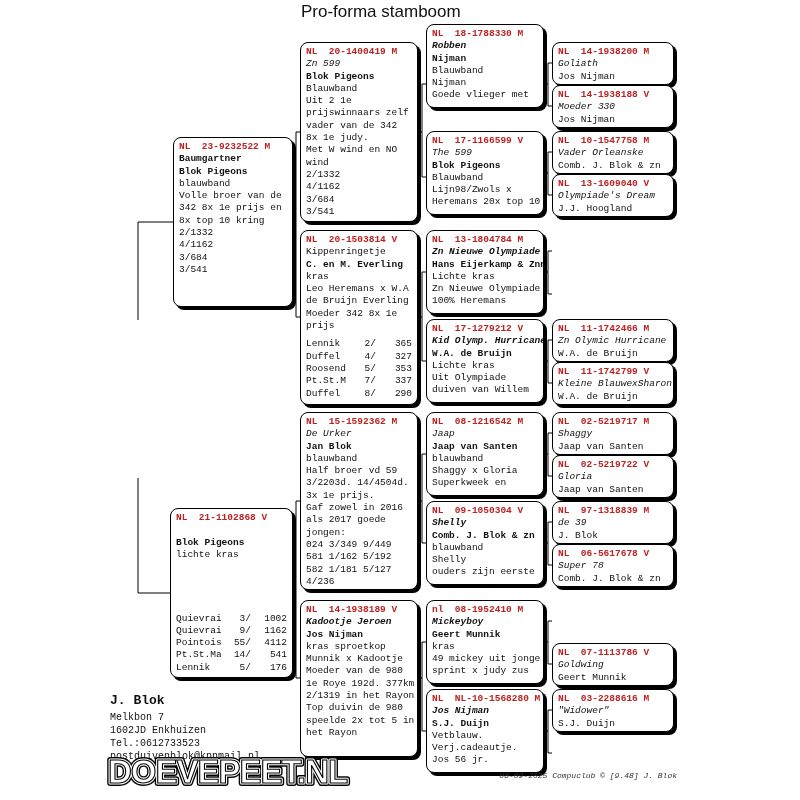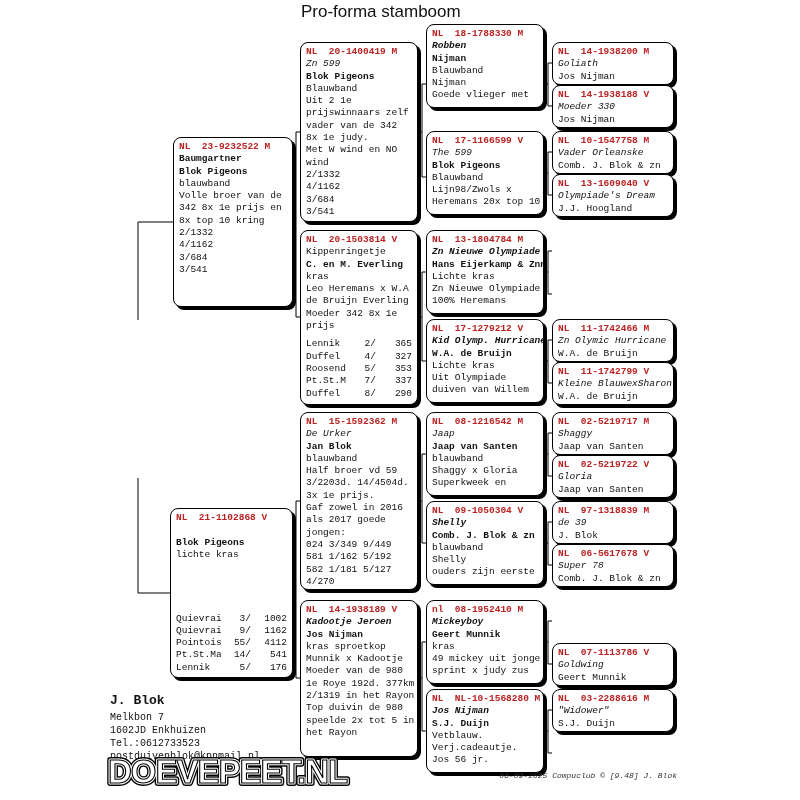--- a/index.html
+++ b/index.html
@@ -124,21 +124,21 @@
       <div class="box-line">blauwband</div>
       <div class="box-line">Half broer vd 59</div>
       <div class="box-line">3/2203d. 14/4504d.</div>
       <div class="box-line">3x 1e prijs.</div>
       <div class="box-line">Gaf zowel in 2016</div>
       <div class="box-line">als 2017 goede</div>
       <div class="box-line">jongen:</div>
       <div class="box-line">024 3/349 9/449</div>
       <div class="box-line">581 1/162 5/192</div>
       <div class="box-line">582 1/181 5/127</div>
-      <div class="box-line">4/270</div>
+      <div class="box-line">4/236</div>
     </div>
   <div class="box" style="left:300px;top:600px;width:118px;height:157px">
       <div class="box-ring">NL  14-1938189 V</div>
       <div class="box-line b i">Kadootje Jeroen</div>
       <div class="box-line b">Jos Nijman</div>
       <div class="box-line">kras sproetkop</div>
       <div class="box-line">Munnik x Kadootje</div>
       <div class="box-line">Moeder van de 980</div>
       <div class="box-line">1e Roye 192d. 377km</div>
       <div class="box-line">2/1319 in het Rayon</div>

